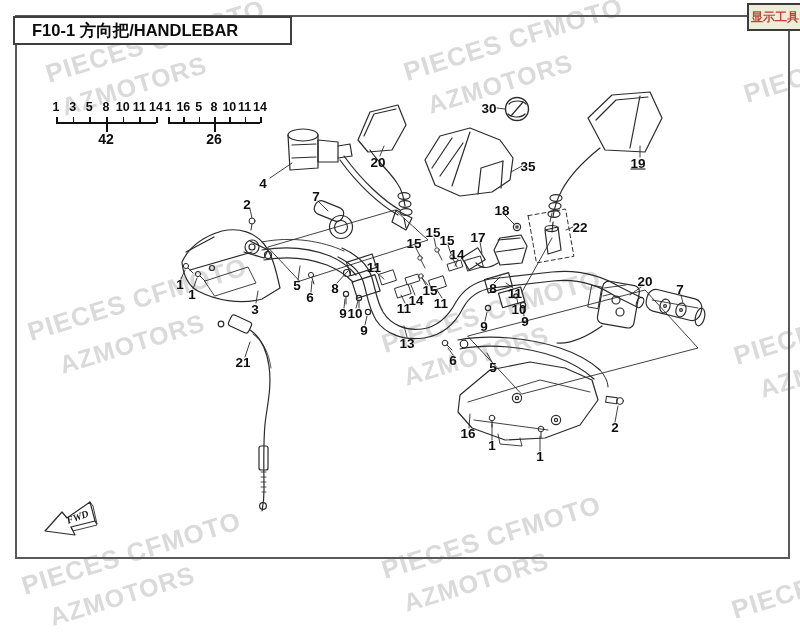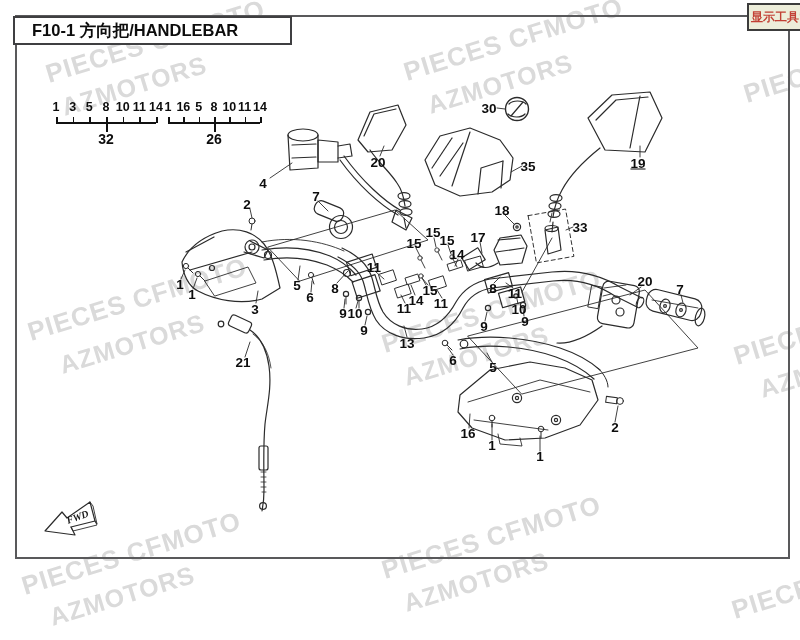--- a/index.html
+++ b/index.html
@@ -329,21 +329,21 @@
 
   <div class="callout-layer">
       <span class="callout" style="left: 263px; top: 183px;">4</span>
       <span class="callout" style="left: 247px; top: 204px;">2</span>
       <span class="callout" style="left: 316px; top: 196px;">7</span>
       <span class="callout" style="left: 378px; top: 162px;">20</span>
       <span class="callout" style="left: 489px; top: 108px;">30</span>
       <span class="callout" style="left: 528px; top: 166px;">35</span>
       <span class="callout" style="left: 638px; top: 163px; text-decoration: underline;">19</span>
       <span class="callout" style="left: 502px; top: 210px;">18</span>
-      <span class="callout" style="left: 580px; top: 227px;">33</span>
+      <span class="callout" style="left: 580px; top: 227px;">22</span>
       <span class="callout" style="left: 478px; top: 237px;">17</span>
       <span class="callout" style="left: 414px; top: 243px;">15</span>
       <span class="callout" style="left: 433px; top: 232px;">15</span>
       <span class="callout" style="left: 447px; top: 240px;">15</span>
       <span class="callout" style="left: 430px; top: 290px;">15</span>
       <span class="callout" style="left: 457px; top: 254px;">14</span>
       <span class="callout" style="left: 416px; top: 300px;">14</span>
       <span class="callout" style="left: 645px; top: 281px;">20</span>
       <span class="callout" style="left: 680px; top: 289px;">7</span>
       <span class="callout" style="left: 335px; top: 288px;">8</span>
@@ -383,21 +383,21 @@
         <span class="num" style="left: 50px;">8</span>
         <div class="tick" style="left: 50px;"></div>
         <span class="num" style="left: 66.6667px;">10</span>
         <div class="tick" style="left: 66.6667px;"></div>
         <span class="num" style="left: 83.3333px;">11</span>
         <div class="tick" style="left: 83.3333px;"></div>
         <span class="num" style="left: 100px;">14</span>
         <div class="tick" style="left: 100px;"></div>
         <div class="hline" style="width: 100px;"></div>
         <div class="stem" style="left: 50px;"></div>
-        <span class="glabel" style="left: 50px;">32</span>
+        <span class="glabel" style="left: 50px;">42</span>
       </div>
       <div class="pgroup" style="left: 168px; top: 100px; width: 92px;">
         <span class="num" style="left: 0px;">1</span>
         <div class="tick" style="left: 0px;"></div>
         <span class="num" style="left: 15.3333px;">16</span>
         <div class="tick" style="left: 15.3333px;"></div>
         <span class="num" style="left: 30.6667px;">5</span>
         <div class="tick" style="left: 30.6667px;"></div>
         <span class="num" style="left: 46px;">8</span>
         <div class="tick" style="left: 46px;"></div>

